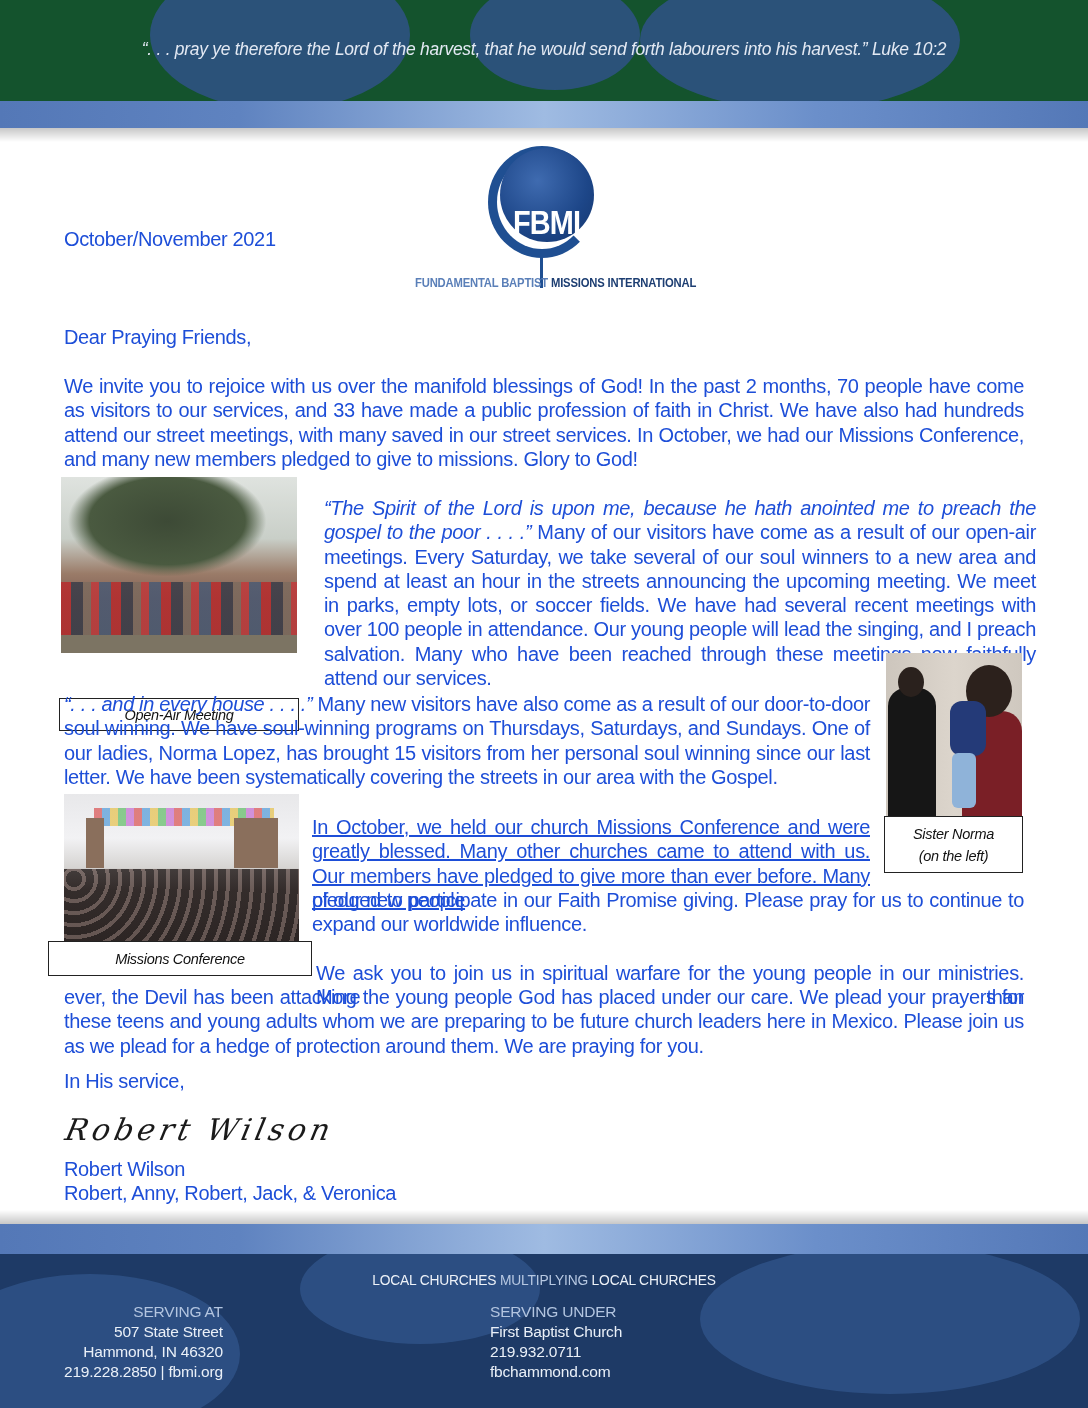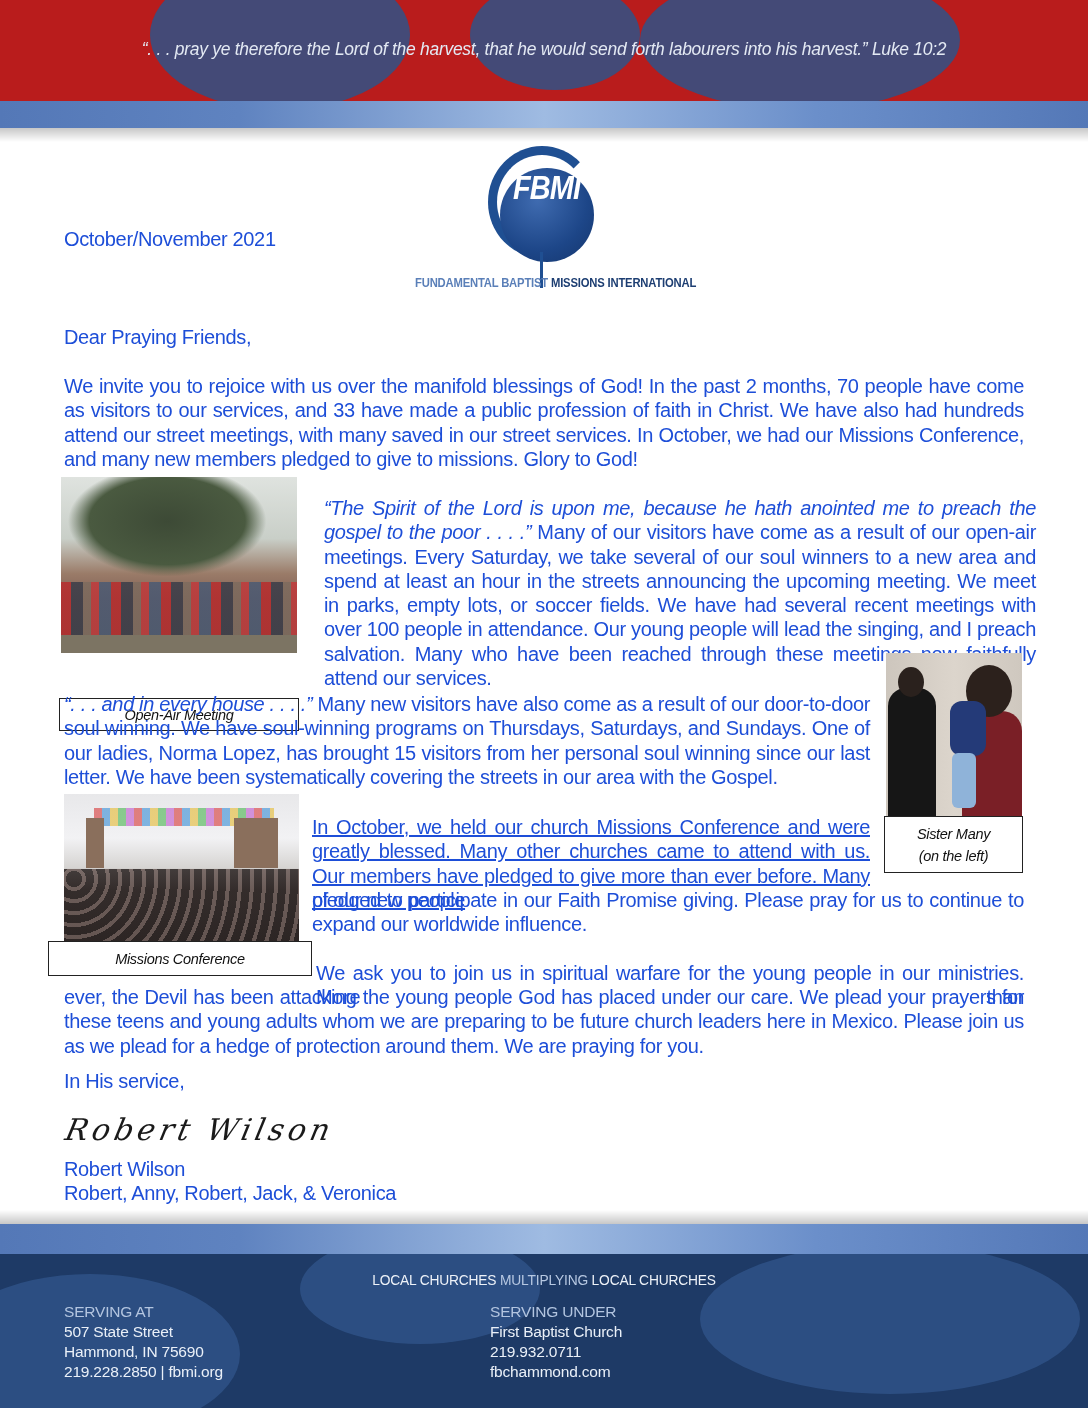--- a/index.html
+++ b/index.html
@@ -2,21 +2,21 @@
 <html><head>
 <meta charset="utf-8">
 <style>
   * { margin: 0; padding: 0; box-sizing: border-box; }
   html, body { width: 1088px; height: 1408px; background: #ffffff; overflow: hidden; }
   body { position: relative; font-family: "Liberation Sans", sans-serif; color: #111; }
 
   
   .header {
     position: absolute; left: 0; top: 0; width: 1088px; height: 101px;
-    background: #b91c1c; overflow: hidden;
+    background: #14532d; overflow: hidden;
   }
   .map-blob { position: absolute; background: #2f5287; border-radius: 50%; opacity: 0.85; }
   .header-quote {
     position: absolute; left: 0; top: 38px; width: 1088px; text-align: center;
     color: #e3e9f3; font-style: italic; font-size: 19px; letter-spacing: -0.3px;
     transform: scaleX(0.92);
   }
   .header-stripe {
     position: absolute; left: 0; top: 101px; width: 1088px; height: 27px;
     background: linear-gradient(90deg, #5478b7 0%, #5f83c0 22%, #9fbbe2 50%, #6b8fca 75%, #5478b7 100%);
@@ -26,23 +26,23 @@
     background: linear-gradient(180deg, rgba(0,0,0,0.22), rgba(255,255,255,0));
   }
 
   
   .logo { position: absolute; left: 400px; top: 144px; width: 300px; height: 150px; }
   .logo-crescent {
     position: absolute; left: 88px; top: 2px; width: 108px; height: 112px;
     border-radius: 50%; border: 9px solid #1f4f92; border-right-color: transparent; border-top-color: #1f4f92;
   }
   .logo-circle {
-    position: absolute; left: 100px; top: 24px; width: 94px; height: 94px; border-radius: 50%;
+    position: absolute; left: 100px; top: 4px; width: 94px; height: 94px; border-radius: 50%;
     background: radial-gradient(circle at 40% 35%, #3f6bb0 0%, #1d4688 60%, #14356c 100%);
-    display: flex; align-items: flex-start; justify-content: center; font-style: italic;
+    display: flex; align-items: flex-end; justify-content: center;
   }
   .logo-circle span { color: #fff; font-weight: bold; font-size: 34px; letter-spacing: -1px; transform: scaleX(0.85); }
   .logo-stem { position: absolute; left: 140px; top: 108px; width: 3px; height: 36px; background: #1f4f92; }
   .logo-text {
     position: absolute; left: 0; top: 132px; width: 300px; text-align: center; font-size: 12.5px;
     font-weight: bold; letter-spacing: -0.2px; transform: scaleX(0.9); white-space: nowrap;
   }
   .logo-text .lt1 { color: #5a7fb8; }
   .logo-text .lt2 { color: #1d3e72; }
 
@@ -117,21 +117,21 @@
   .footer {
     position: absolute; left: 0; top: 1254px; width: 1088px; height: 154px; background: #1e3a66; overflow: hidden;
   }
   .footer-tagline {
     position: absolute; left: 0; top: 17px; width: 1088px; text-align: center; font-size: 15px;
     color: #eef2f8; letter-spacing: -0.2px; transform: scaleX(0.92);
   }
   .footer-tagline .mid { color: #b7c8e2; }
   .footer-col { position: absolute; top: 48px; font-size: 15.5px; line-height: 20px; color: #eaf0f8; letter-spacing: -0.2px; }
   .footer-col .head { color: #b3c5e0; }
-  .fc1 { left: 64px; }
+  .fc1 { left: 64px; text-align: right; }
   .fc2 { left: 490px; }
   .fc3 { left: 867px; }
 </style>
 </head>
 <body>
 
 <div class="header">
   <div class="map-blob" style="left:150px;top:-40px;width:260px;height:150px;"></div>
   <div class="map-blob" style="left:470px;top:-20px;width:170px;height:110px;"></div>
   <div class="map-blob" style="left:640px;top:-30px;width:320px;height:140px;"></div>
@@ -167,21 +167,21 @@
 <div class="photo photo-norma">
   <div class="p-left"></div>
   <div class="p-head1"></div>
   <div class="p-right"></div>
   <div class="p-head2"></div>
   <div class="p-child"></div>
   <div class="p-legs"></div>
 </div>
 <div class="caption cap-norma">
   <div>
-    <div>Sister Many</div>
+    <div>Sister Norma</div>
     <div>(on the left)</div>
   </div>
 </div>
 
 <div class="text just p3"><span class="it">“. . . and in every house . . . .”</span><span> Many new visitors have also come as a result of our door-to-door soul winning. We have soul-winning programs on Thursdays, Saturdays, and Sundays. One of our ladies, Norma Lopez, has brought 15 visitors from her personal soul winning since our last letter. We have been systematically covering the streets in our area with the Gospel.</span></div>
 
 <div class="photo photo-conf">
   <div class="banners"></div>
   <div class="curtain-l"></div>
   <div class="curtain-r"></div>
@@ -204,21 +204,21 @@
 <div class="footer-stripe"></div>
 <div class="footer">
   <div class="map-blob" style="left:-60px;top:20px;width:300px;height:160px;"></div>
   <div class="map-blob" style="left:300px;top:-20px;width:240px;height:110px;"></div>
   <div class="map-blob" style="left:700px;top:-10px;width:380px;height:150px;"></div>
   <div class="footer-tagline"><span>LOCAL CHURCHES </span><span class="mid">MULTIPLYING</span><span> LOCAL CHURCHES</span></div>
 
   <div class="footer-col fc1">
     <div class="head">SERVING AT</div>
     <div>507 State Street</div>
-    <div>Hammond, IN  75690</div>
+    <div>Hammond, IN  46320</div>
     <div>219.228.2850  |  fbmi.org</div>
   </div>
   <div class="footer-col fc2">
     <div class="head">SERVING UNDER</div>
     <div>First Baptist Church</div>
     <div>219.932.0711</div>
     <div>fbchammond.com</div>
   </div>
 </div>
 

